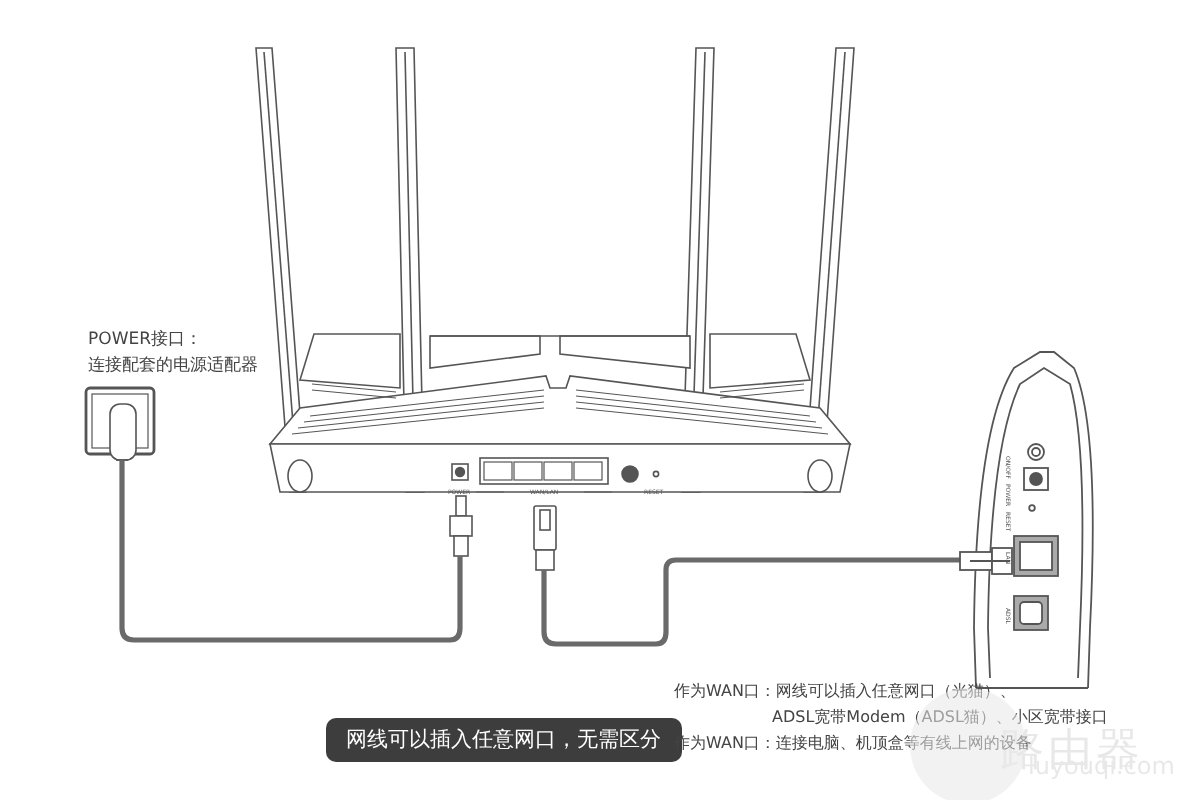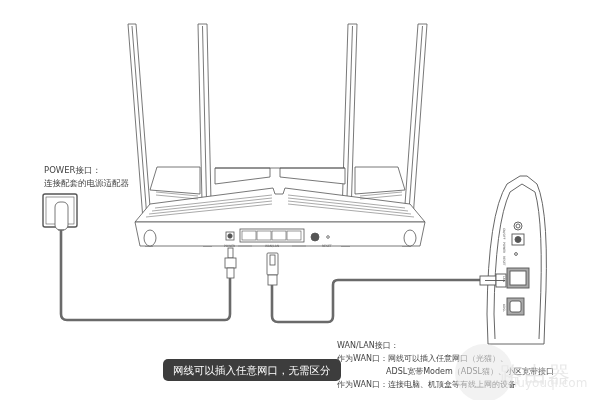--- a/index.html
+++ b/index.html
@@ -139,21 +139,20 @@
   </svg>
 
   <div class="power-label">
     <div>POWER接口：</div>
     <div>连接配套的电源适配器</div>
   </div>
 
   <div class="note-badge">网线可以插入任意网口，无需区分</div>
 
   <div class="wan-lan">
-    <div class="row">WAN/LAN接口：</div>
     <div class="row">作为WAN口：网线可以插入任意网口（光猫）、</div>
     <div class="row indent">ADSL宽带Modem（ADSL猫）、小区宽带接口</div>
     <div class="row">作为WAN口：连接电脑、机顶盒等有线上网的设备</div>
   </div>
 
   <div class="watermark">
     <div class="wm-circle"></div>
     <div class="wm-title">路由器</div>
     <div class="wm-url">luyouqi.com</div>
   </div>

